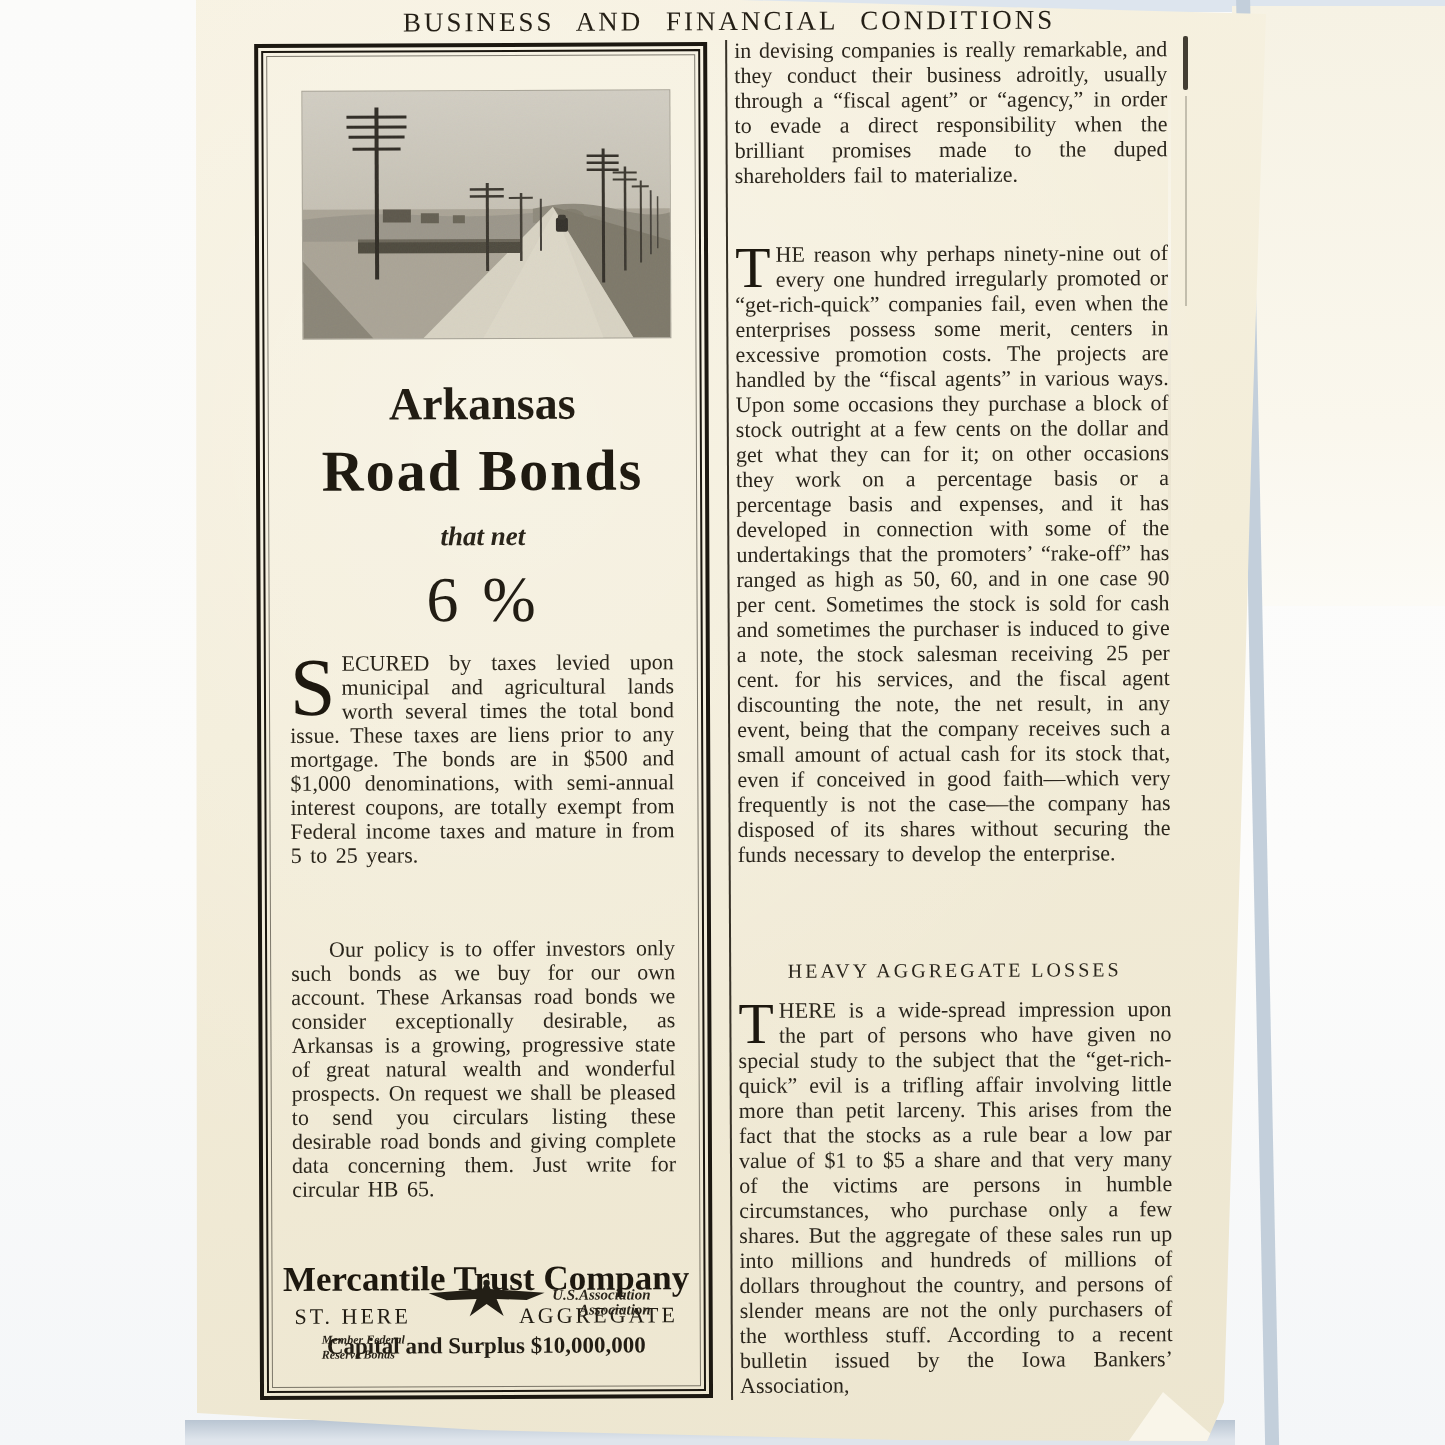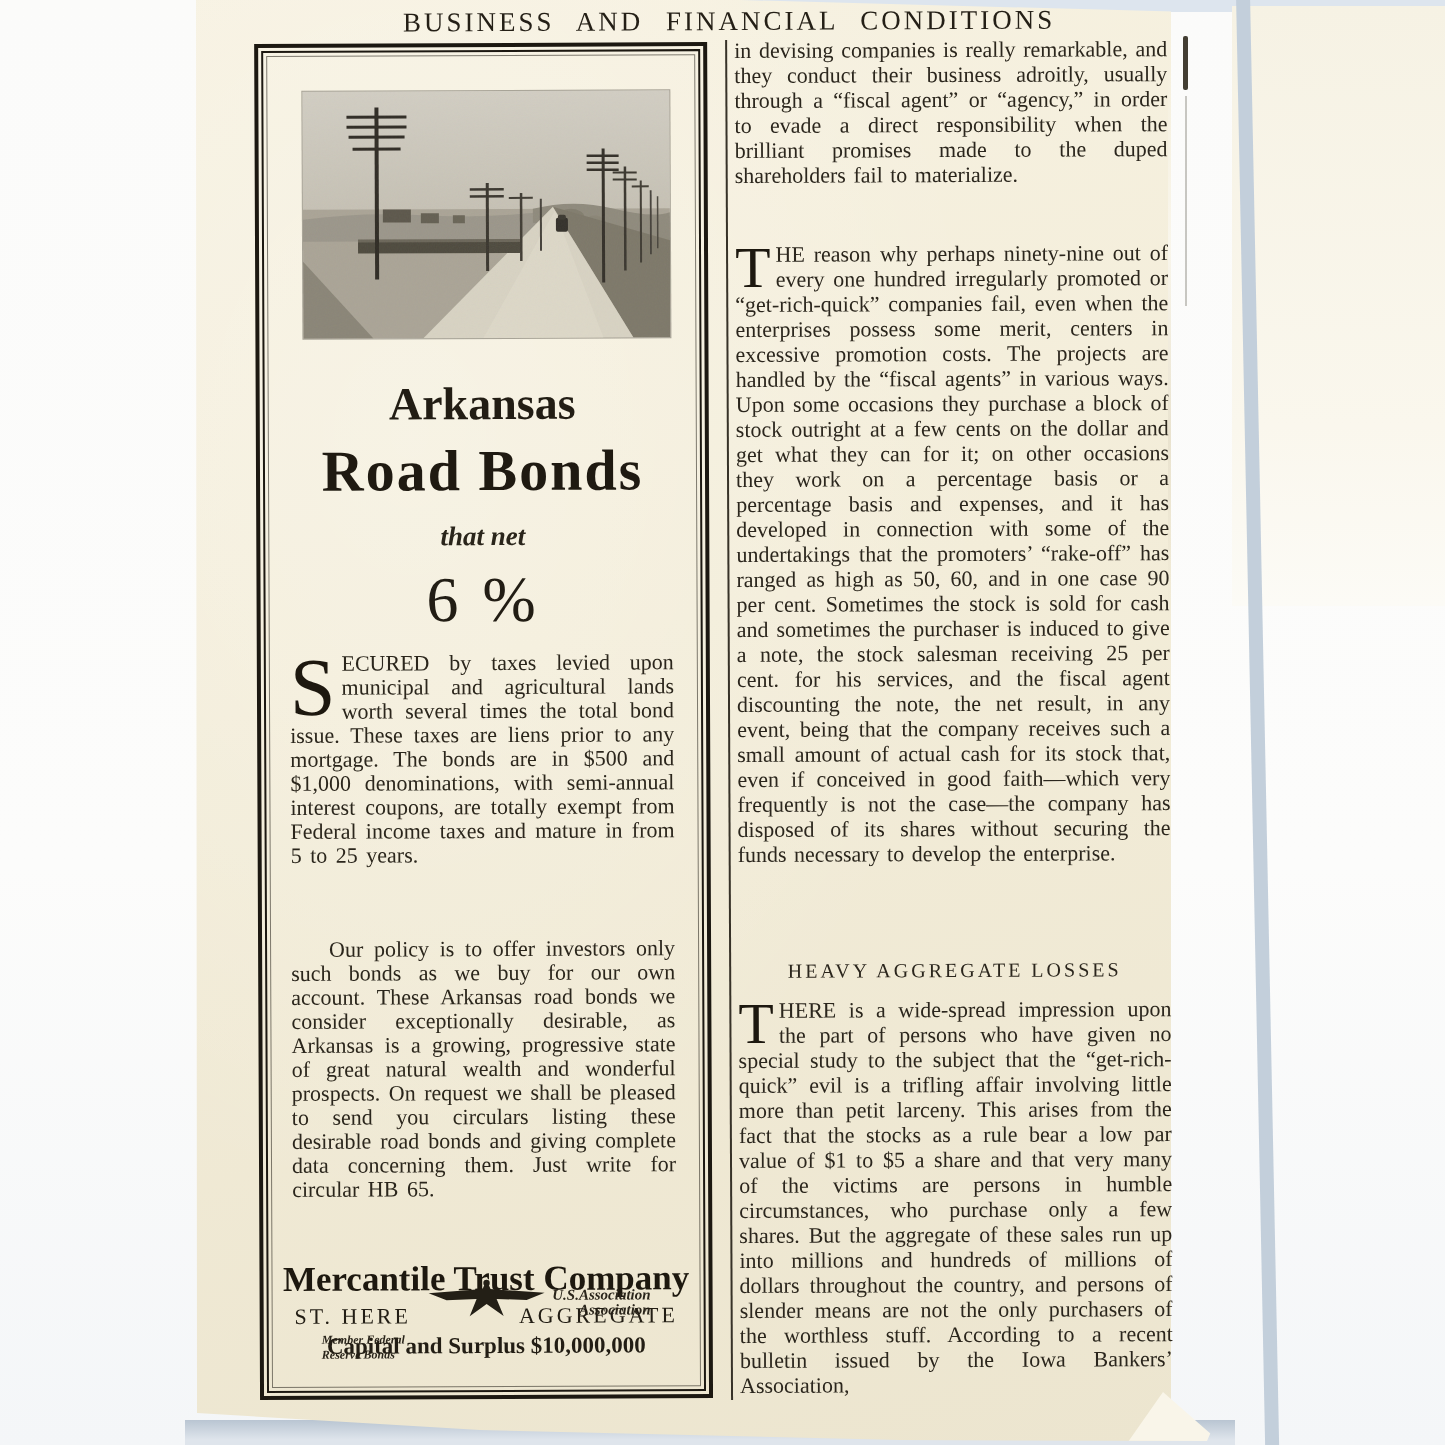--- a/index.html
+++ b/index.html
@@ -15,21 +15,21 @@
   .top-blue-strip{left:690px;top:0;width:755px;height:12px;background:#dde5ee;}
   .backing-sheet{left:1232px;top:6px;width:213px;height:600px;
     background:linear-gradient(180deg,#f6f2e4 0%,#faf7ed 70%,#fcfbf6 100%);}
   .shadow-right{left:1236px;top:-6px;width:14px;height:1460px;background:#c3cfdb;
     transform:rotate(-1.15deg);transform-origin:top left;}
   .shadow-bottom{left:185px;top:1420px;width:1050px;height:25px;
     background:linear-gradient(180deg,#b9c5d2 0%,#dfe5ec 80%);}
 
   
   .paper{
-    left:0;top:0;width:1171px;height:1445px;
+    left:0;top:0;width:1445px;height:1445px;
     background:
       radial-gradient(ellipse at 35% 30%, rgba(255,255,255,.25), rgba(255,255,255,0) 55%),
       linear-gradient(168deg,#f7f2e2 0%,#f3edd9 45%,#ece5cf 100%);
     clip-path:polygon(196px 0px,740px 0px,1266px 14px,1252px 430px,1240px 860px,
       1224px 1402px,1207px 1441px,900px 1440px,480px 1430px,197px 1413px);
   }
   .crease{left:1168px;top:60px;width:3px;height:560px;
     background:linear-gradient(180deg,rgba(255,255,255,.0),rgba(255,255,255,.45),rgba(214,206,186,.35),rgba(255,255,255,0));}
   .corner-fold{left:1128px;top:1392px;width:92px;height:50px;background:#f9f5e9;
     clip-path:polygon(35px 0px,92px 50px,0px 50px);}

